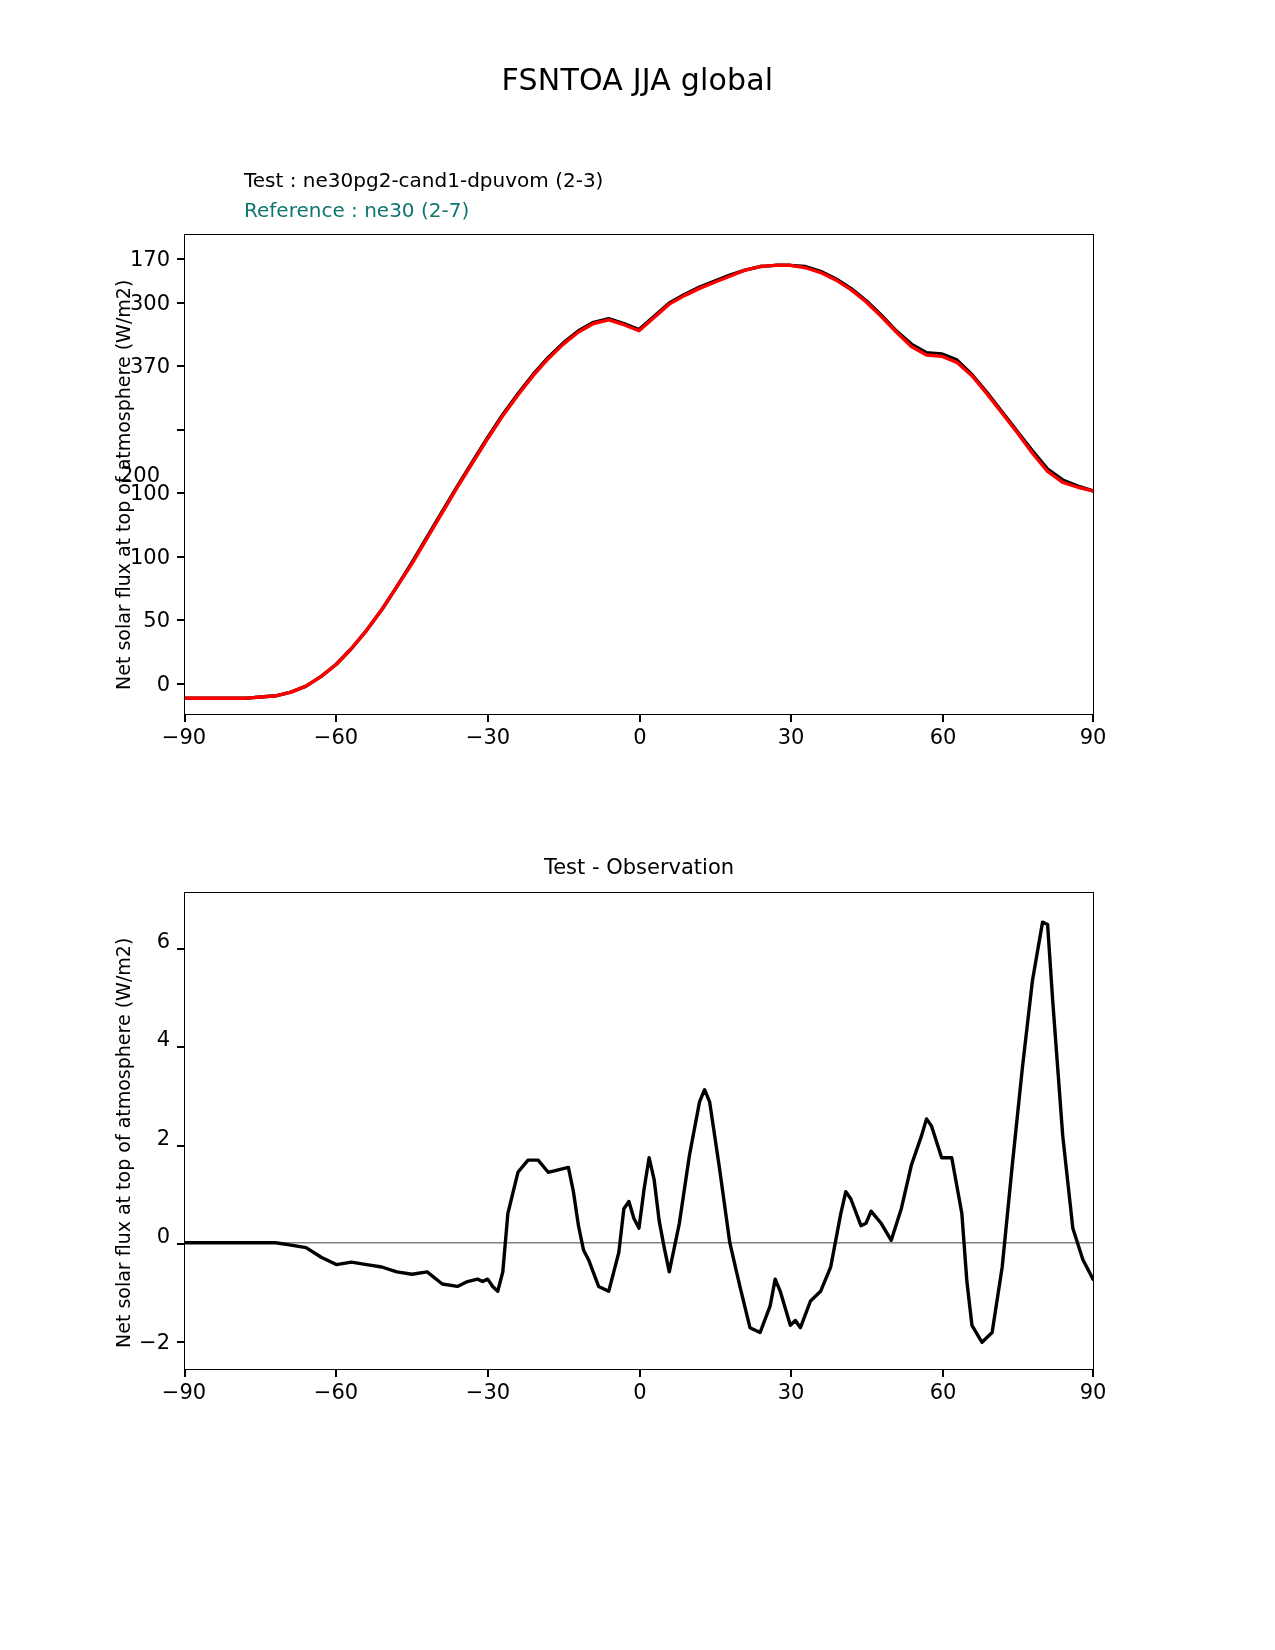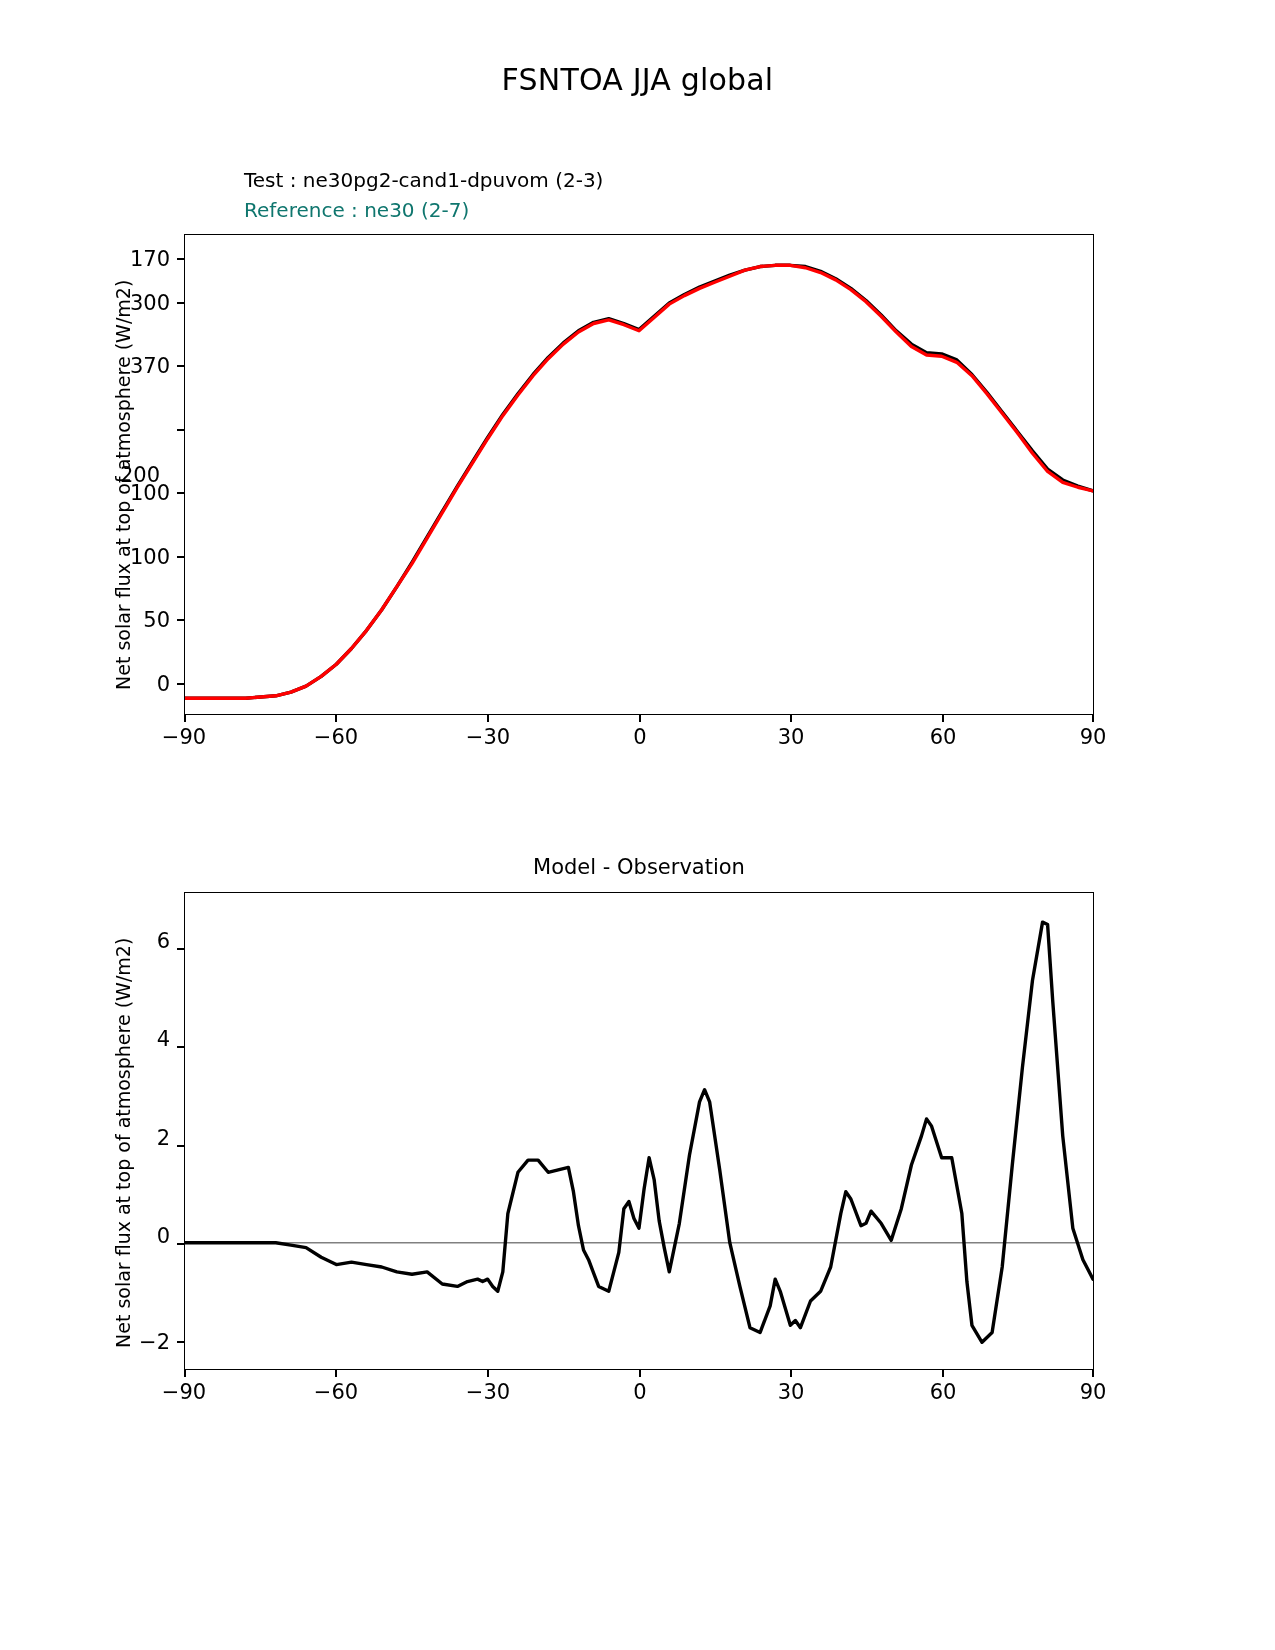--- a/index.html
+++ b/index.html
@@ -152,21 +152,21 @@
   <div class="tick-label xtick" style="left:903px; top:725px; width:80px;">60</div>
   <div class="tick-label xtick" style="left:1053px; top:725px; width:80px;">90</div>
 
   <div class="axes1">
     <svg class="plotsvg" id="svg1" viewBox="0 0 910 481" preserveAspectRatio="none">
         <path d="M0.00,465.17 L15.17,465.17 L30.33,465.17 L45.50,465.17 L60.67,465.17 L75.83,463.95 L91.00,462.73 L106.17,459.08 L121.33,452.99 L136.50,443.25 L151.67,431.07 L166.83,415.24 L182.00,396.98 L197.17,376.28 L212.33,353.14 L227.50,328.78 L242.67,303.21 L257.83,277.64 L273.00,252.07 L288.17,227.71 L303.33,203.36 L318.50,180.22 L333.67,159.52 L348.83,140.04 L364.00,122.99 L379.17,108.38 L394.33,96.20 L409.50,87.68 L424.67,84.02 L439.83,88.89 L455.00,94.98 L470.17,81.59 L485.33,68.19 L500.50,59.67 L515.67,52.36 L530.83,46.27 L546.00,40.18 L561.17,35.31 L576.33,31.66 L591.50,30.44 L606.67,30.44 L621.83,31.66 L637.00,36.53 L652.17,43.84 L667.33,53.58 L682.50,65.76 L697.67,80.37 L712.83,96.20 L728.00,109.59 L743.17,118.12 L758.33,119.34 L773.50,125.43 L788.67,140.04 L803.83,158.30 L819.00,177.79 L834.17,197.27 L849.33,216.75 L864.50,235.02 L879.67,245.98 L894.83,252.07 L910.00,256.94" fill="none" stroke="#000000" stroke-width="3.4" stroke-linejoin="round" stroke-linecap="round"></path>
         <path d="M0.00,465.17 L15.17,465.17 L30.33,465.17 L45.50,465.17 L60.67,465.17 L75.83,463.95 L91.00,462.73 L106.17,459.08 L121.33,452.99 L136.50,443.25 L151.67,431.07 L166.83,415.24 L182.00,396.98 L197.17,376.28 L212.33,353.14 L227.50,330.00 L242.67,304.43 L257.83,278.86 L273.00,253.29 L288.17,228.93 L303.33,204.58 L318.50,181.44 L333.67,160.74 L348.83,141.26 L364.00,124.21 L379.17,109.59 L394.33,97.42 L409.50,88.89 L424.67,85.24 L439.83,90.11 L455.00,96.20 L470.17,82.81 L485.33,69.41 L500.50,60.89 L515.67,53.58 L530.83,47.49 L546.00,41.40 L561.17,35.31 L576.33,31.66 L591.50,30.44 L606.67,30.44 L621.83,32.88 L637.00,37.75 L652.17,45.06 L667.33,54.80 L682.50,66.97 L697.67,81.59 L712.83,97.42 L728.00,112.03 L743.17,120.55 L758.33,121.77 L773.50,127.86 L788.67,141.26 L803.83,159.52 L819.00,179.01 L834.17,198.49 L849.33,219.19 L864.50,237.46 L879.67,248.42 L894.83,253.29 L910.00,256.94" fill="none" stroke="#ff0000" stroke-width="3.4" stroke-linejoin="round" stroke-linecap="round"></path>
       </svg>
   </div>
 
-  <div class="subtitle2">Model - Observation</div>
+  <div class="subtitle2">Test - Observation</div>
 
   <div class="ylabel ylabel2">Net solar flux at top of atmosphere (W/m2)</div>
 
   <div class="tick-label ytick1" style="left:110px; top:1330px; width:60px;">−2</div>
   <div class="tick-label ytick1" style="left:110px; top:1224px; width:60px;">0</div>
   <div class="tick-label ytick1" style="left:110px; top:1126px; width:60px;">2</div>
   <div class="tick-label ytick1" style="left:110px; top:1027px; width:60px;">4</div>
   <div class="tick-label ytick1" style="left:110px; top:929px; width:60px;">6</div>
 
   <div class="tickmark" style="left:177px; top:1341px; width:8px; height:1.5px;"></div>

